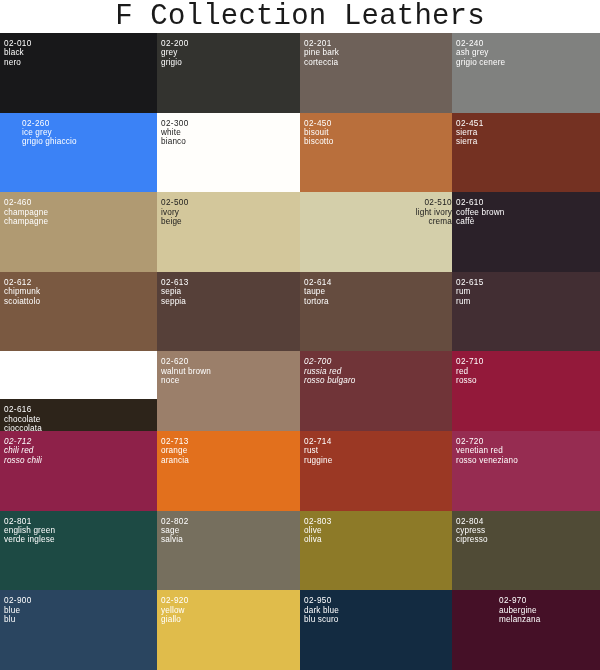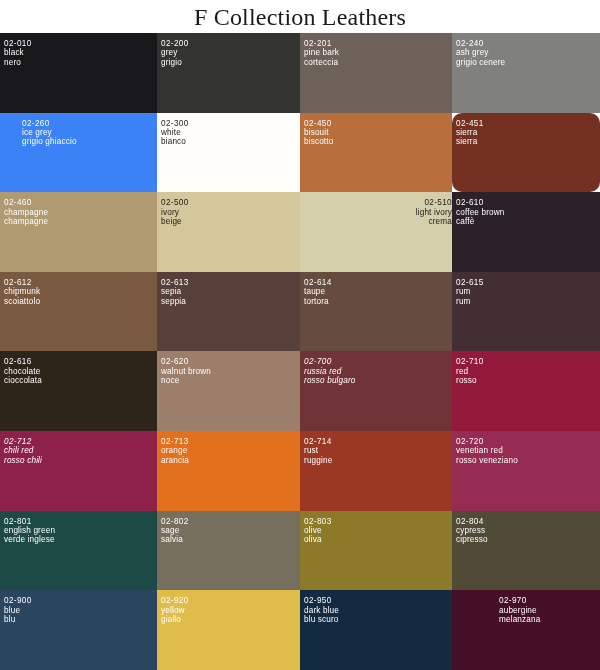--- a/index.html
+++ b/index.html
@@ -20,22 +20,22 @@
     background: #ffffff;
   }
   #title-bar {
     height: 33px;
     display: flex;
     align-items: center;
     justify-content: center;
     background: #ffffff;
   }
   #page-title {
-    font-family: Liberation Serif, serif;
-    font-size: 24px;
+    font-family: Liberation Mono, monospace;
+    font-size: 29px;
     color: #1a1a1a;
     letter-spacing: 0.2px;
     line-height: 1;
     white-space: nowrap;
     text-align: right;
   }
   #swatch-grid {
     display: grid;
     grid-template-columns: 157px 143px 152px 148px;
     grid-auto-rows: 79.6px;
@@ -109,21 +109,21 @@
       <div class="swatch dark-text" style="background: rgb(255, 254, 251);">
         <span class="swatch-code">02-300</span>
         <span class="swatch-name-en">white</span>
         <span class="swatch-name-it">bianco</span>
       </div>
       <div class="swatch light-text" style="background: rgb(185, 111, 60);">
         <span class="swatch-code">02-450</span>
         <span class="swatch-name-en">bisouit</span>
         <span class="swatch-name-it">biscotto</span>
       </div>
-      <div class="swatch light-text" style="background: rgb(116, 49, 34); border-radius: 10px;">
+      <div class="swatch light-text" style="background: rgb(116, 49, 34);">
         <span class="swatch-code">02-451</span>
         <span class="swatch-name-en">sierra</span>
         <span class="swatch-name-it">sierra</span>
       </div>
       <div class="swatch light-text" style="background: rgb(176, 154, 114);">
         <span class="swatch-code">02-460</span>
         <span class="swatch-name-en">champagne</span>
         <span class="swatch-name-it">champagne</span>
       </div>
       <div class="swatch dark-text" style="background: rgb(211, 199, 155);">
@@ -154,21 +154,21 @@
       <div class="swatch light-text" style="background: rgb(101, 76, 63);">
         <span class="swatch-code">02-614</span>
         <span class="swatch-name-en">taupe</span>
         <span class="swatch-name-it">tortora</span>
       </div>
       <div class="swatch light-text" style="background: rgb(66, 46, 51);">
         <span class="swatch-code">02-615</span>
         <span class="swatch-name-en">rum</span>
         <span class="swatch-name-it">rum</span>
       </div>
-      <div class="swatch light-text" style="background: rgb(45, 36, 26);">
+      <div class="swatch light-text" style="background: rgb(45, 36, 26); margin-top: 48px;">
         <span class="swatch-code">02-616</span>
         <span class="swatch-name-en">chocolate</span>
         <span class="swatch-name-it">cioccolata</span>
       </div>
       <div class="swatch light-text" style="background: rgb(155, 127, 106);">
         <span class="swatch-code">02-620</span>
         <span class="swatch-name-en">walnut brown</span>
         <span class="swatch-name-it">noce</span>
       </div>
       <div class="swatch light-text" style="background: rgb(112, 52, 56); font-style: italic;">

